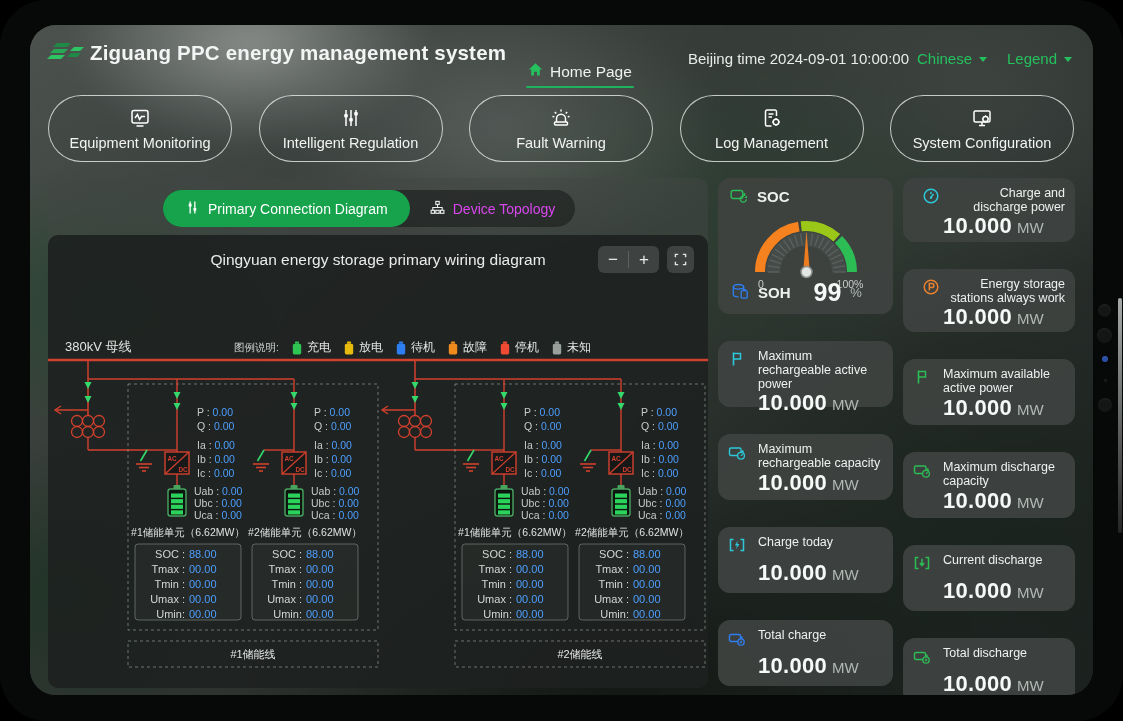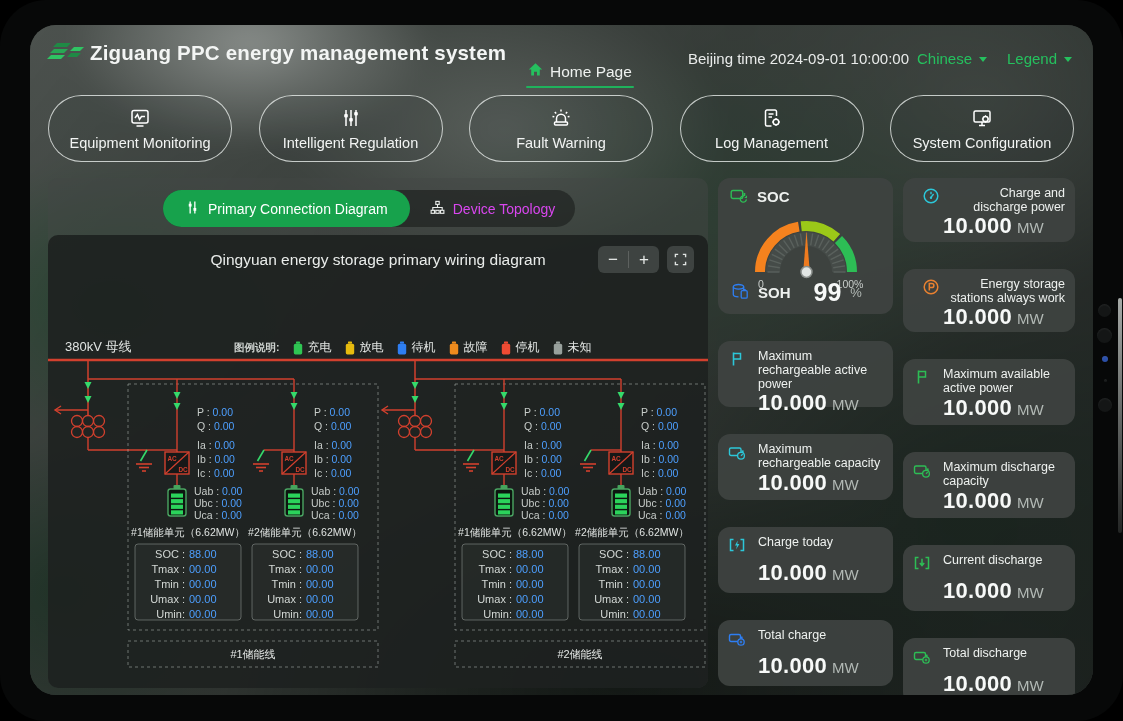--- a/index.html
+++ b/index.html
@@ -39,21 +39,21 @@
   .tab.active{background:#17a24c;color:#fff;padding:0 22px;}
   .diagram{position:absolute;left:0;top:57px;width:660px;height:453px;background:rgba(26,29,28,.82);border-radius:10px;}
   .dg-title{position:absolute;left:0;right:0;top:16px;text-align:center;font-size:15.5px;color:#e9ecea;}
   .dg-ctrl{position:absolute;right:14px;top:11px;display:flex;align-items:center;}
   .zoomgrp{display:flex;background:#3e4341;border-radius:6px;overflow:hidden;}
   .zbtn{width:30px;height:27px;display:flex;align-items:center;justify-content:center;color:#e7eae8;font-size:17px;cursor:pointer;}
   .zdiv{width:1px;background:rgba(255,255,255,.16);margin:5px 0;}
   .fsbtn{width:27px;height:27px;margin-left:8px;background:#3e4341;border-radius:6px;display:flex;align-items:center;justify-content:center;cursor:pointer;}
   .bus-label{position:absolute;left:17px;top:103px;font-size:13px;color:#e0e4e2;}
   .lg-strip{position:absolute;left:186px;top:104px;display:flex;align-items:center;gap:13px;}
-  .lg-title{font-size:10.5px;font-weight:bold;color:#ced3d0;text-align:right;}
+  .lg-title{font-size:10.5px;font-weight:normal;color:#ced3d0;text-align:right;}
   .lg-item{display:flex;align-items:center;gap:5px;font-size:12px;color:#e3e6e4;}
   #wiring{position:absolute;left:0;top:117px;}
 
   
   .right-panel{position:absolute;left:688px;top:153px;width:357px;display:grid;grid-template-columns:175px 172px;gap:9px 10px;align-items:start;}
   .col{display:flex;flex-direction:column;gap:27px;}
   .card{background:rgba(62,67,65,.93);border-radius:12px;padding:8px 10px 6px 10px;display:grid;grid-template-columns:27px 1fr;column-gap:3px;height:66px;}
   .card.half{height:63.5px;text-align:right;}
   .card .ic{padding-top:1px;}
   .card .t{font-size:12.5px;line-height:1.13;color:#eef1ef;}

